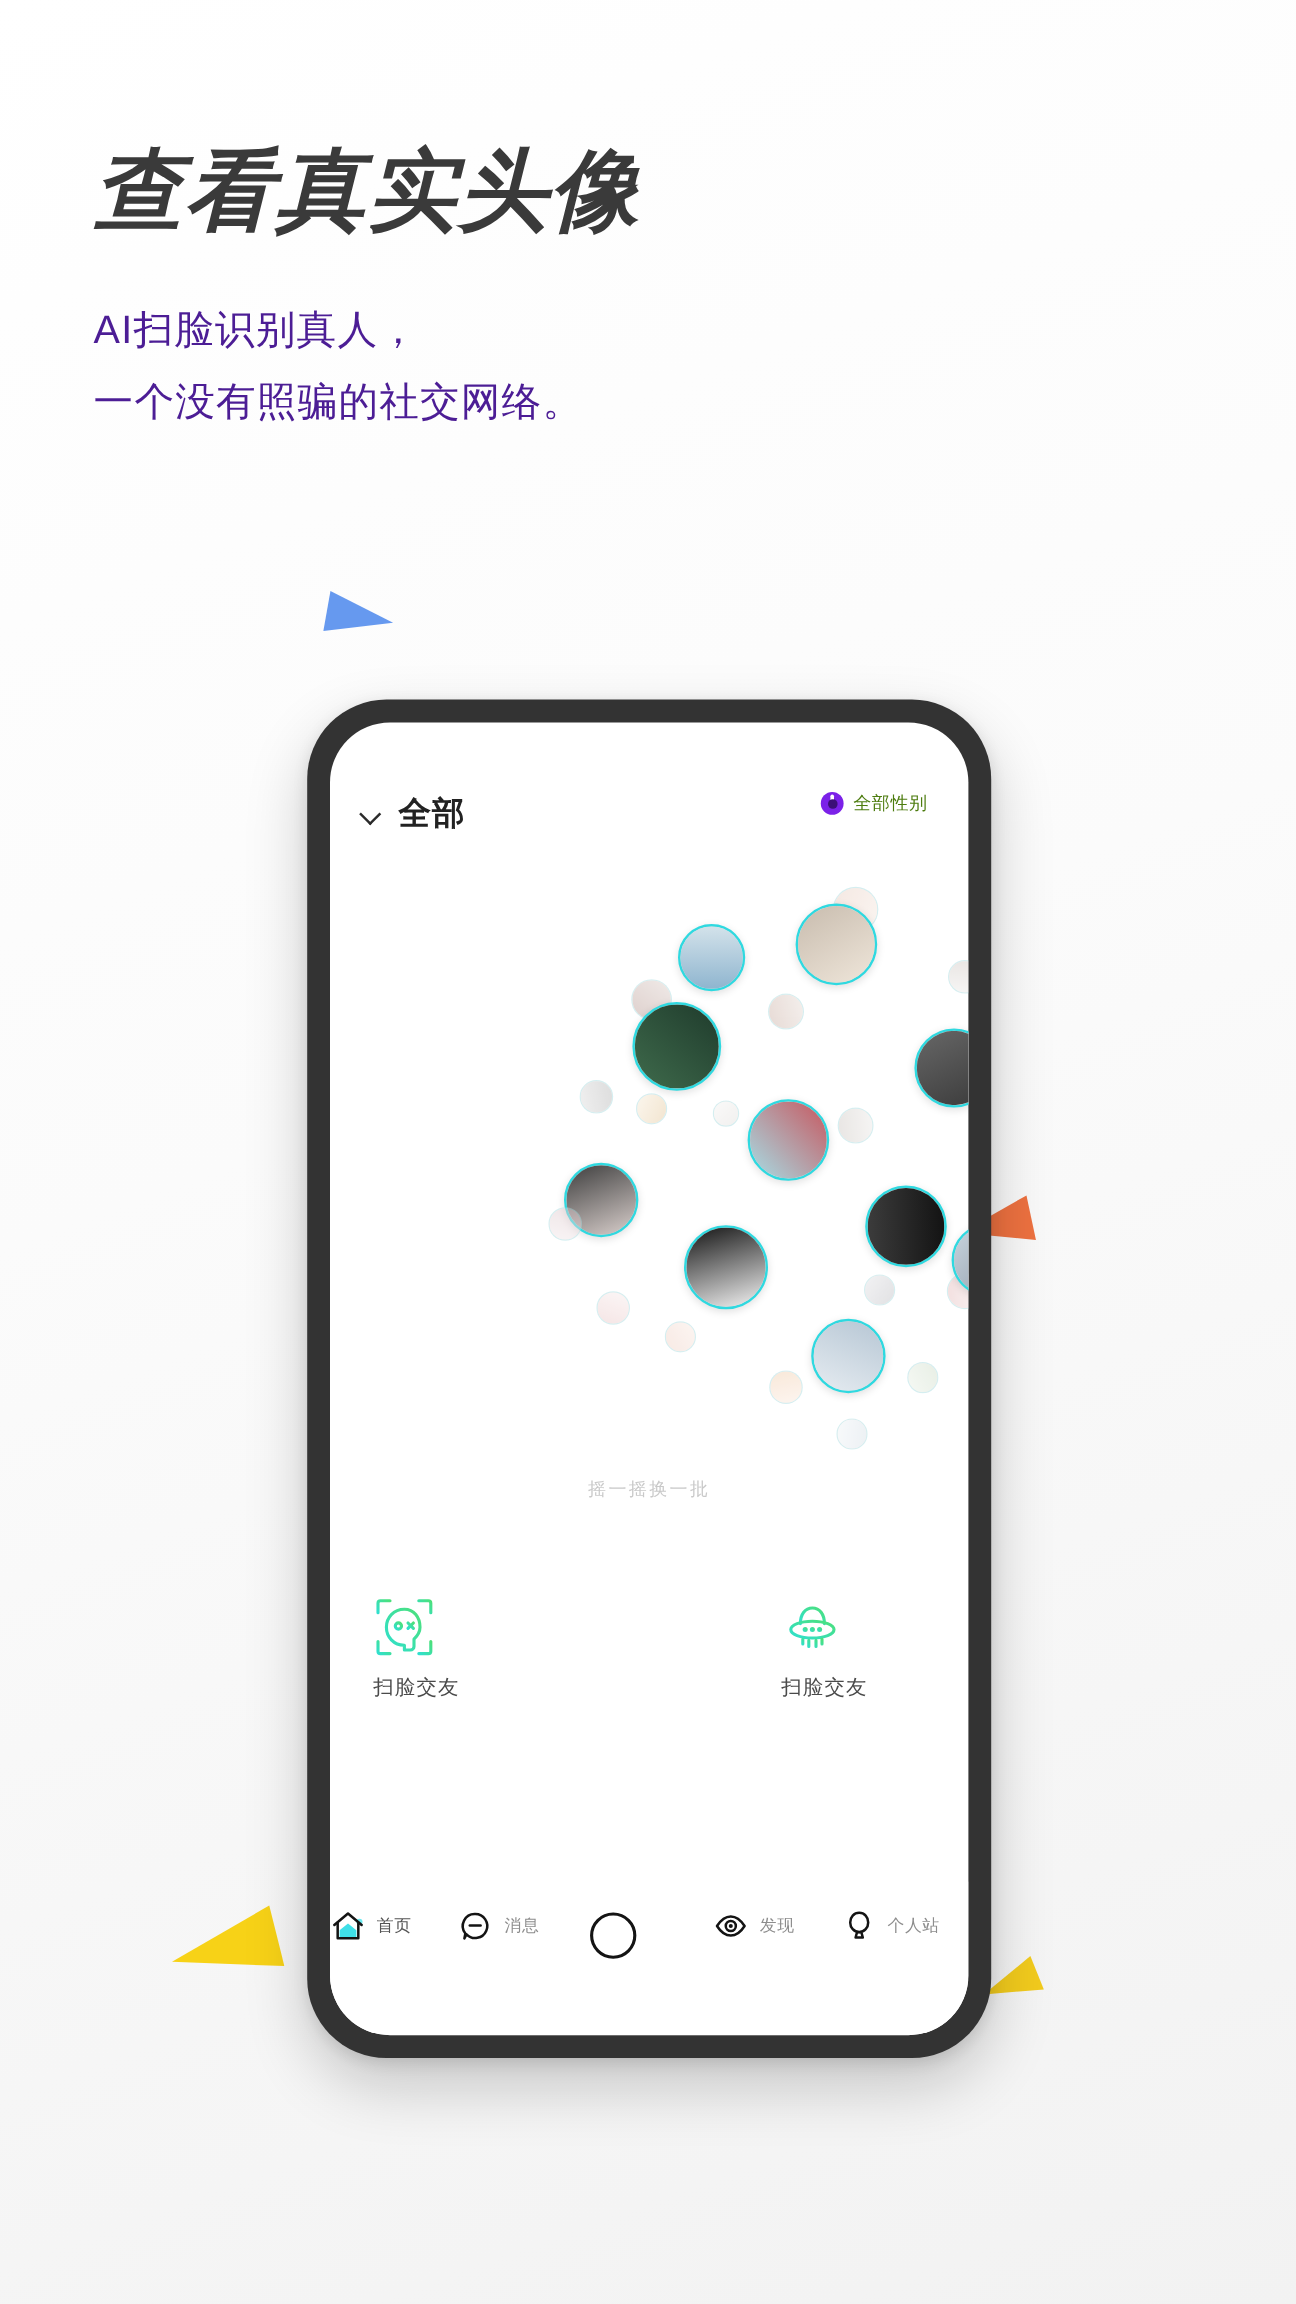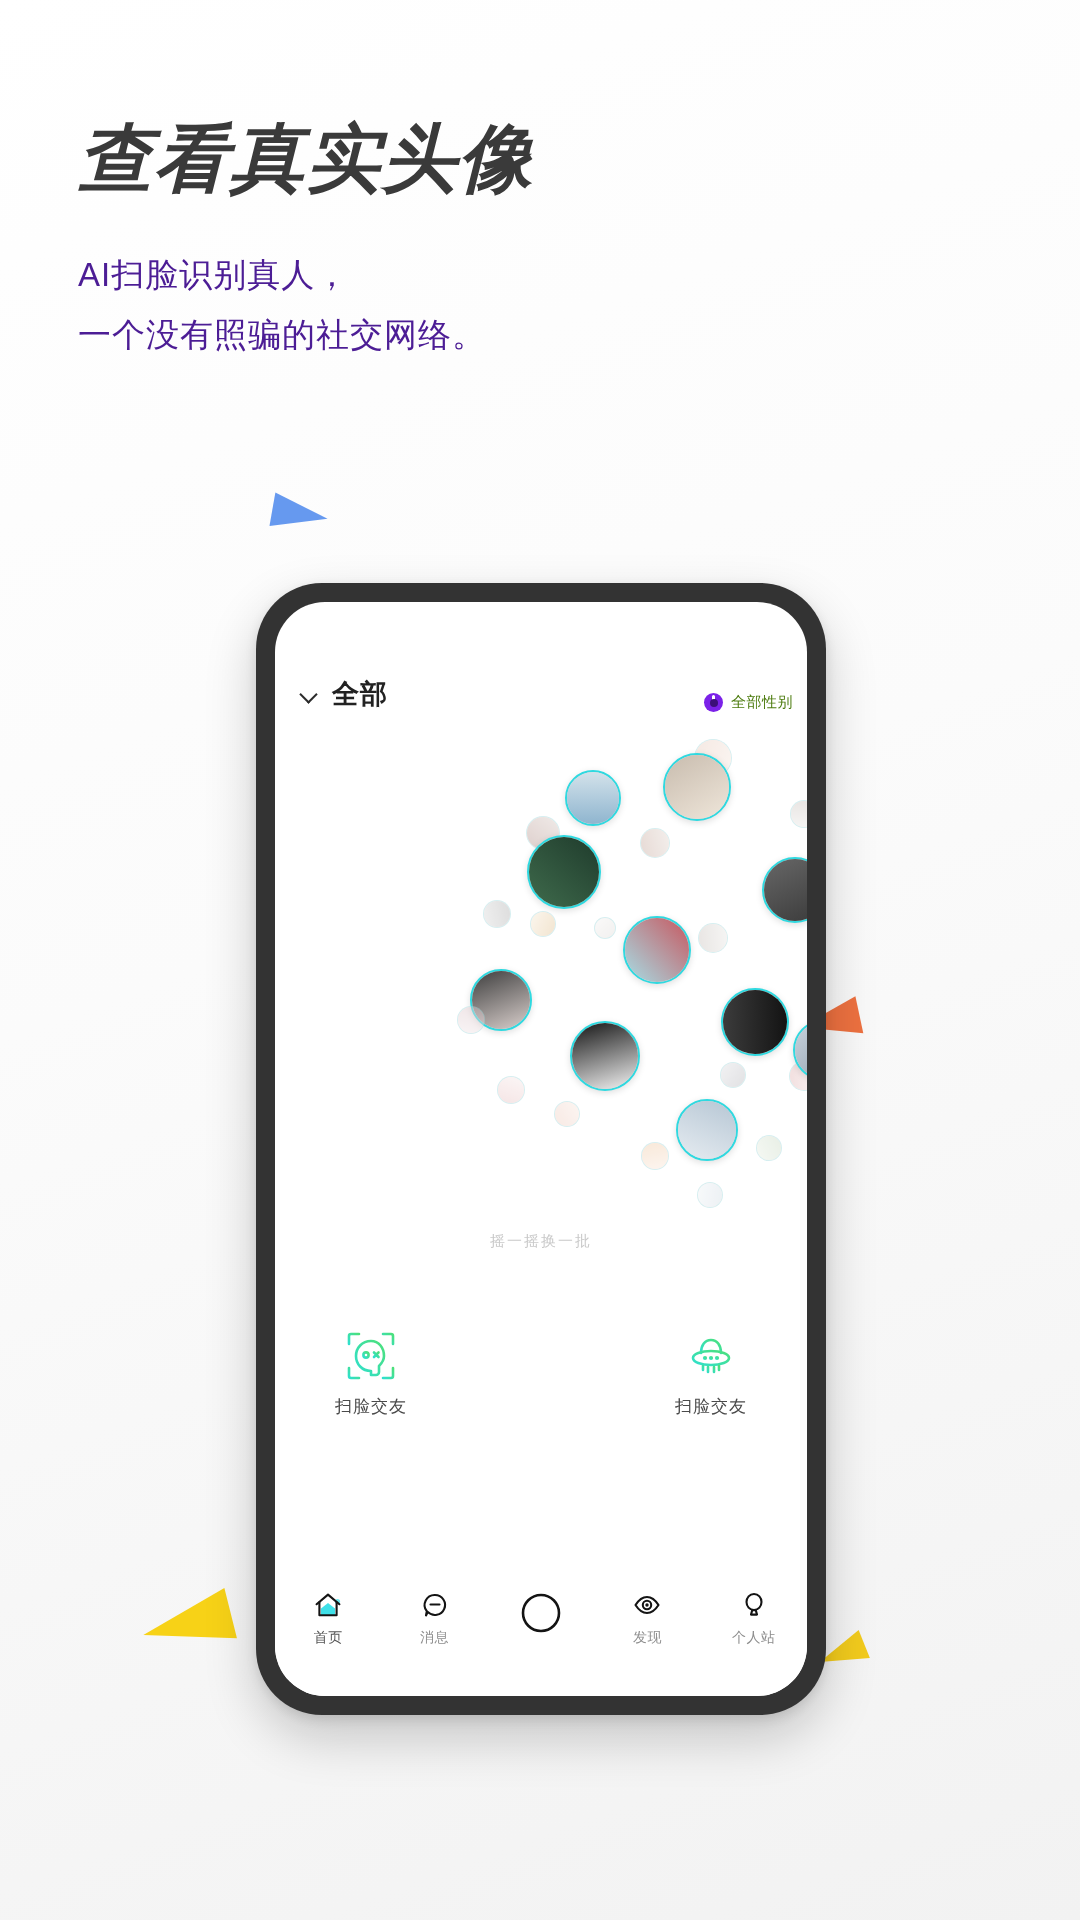--- a/index.html
+++ b/index.html
@@ -112,22 +112,22 @@
     overflow: hidden;
   }
 
   
   .app-topbar {
     position: absolute;
     left: 0; right: 0;
     top: 58px;
     height: 52px;
     display: flex;
-    align-items: flex-end;
-    padding: 0 14px 0 24px;
+    align-items: flex-start;
+    padding: 0 34px 0 24px;
   }
 
   .filter-all {
     display: flex;
     align-items: center;
     gap: 13px;
   }
 
   .chev-down {
     width: 20px; height: 20px;
@@ -237,21 +237,21 @@
     left: 0; right: 0;
     top: 728px;
     display: flex;
     justify-content: space-between;
     padding: 0 36px;
   }
 
   .shortcut {
     display: flex;
     flex-direction: column;
-    align-items: center;
+    align-items: flex-start;
     gap: 13px;
     width: 120px;
   }
 
   .shortcut-label {
     font-size: 17px;
     color: #4a4a4a;
     letter-spacing: 1px;
     font-weight: 500;
   }
@@ -266,21 +266,20 @@
     height: 128px;
     background: #ffffff;
     display: flex;
     align-items: flex-start;
     padding-top: 22px;
   }
 
   .nav-item {
     flex: 1;
     display: flex;
-    flex-direction: column;
     align-items: center;
     gap: 9px;
   }
 
   .nav-label {
     font-size: 14px;
     color: #8d8d8d;
     letter-spacing: 0.5px;
   }
   .nav-item.active .nav-label {

